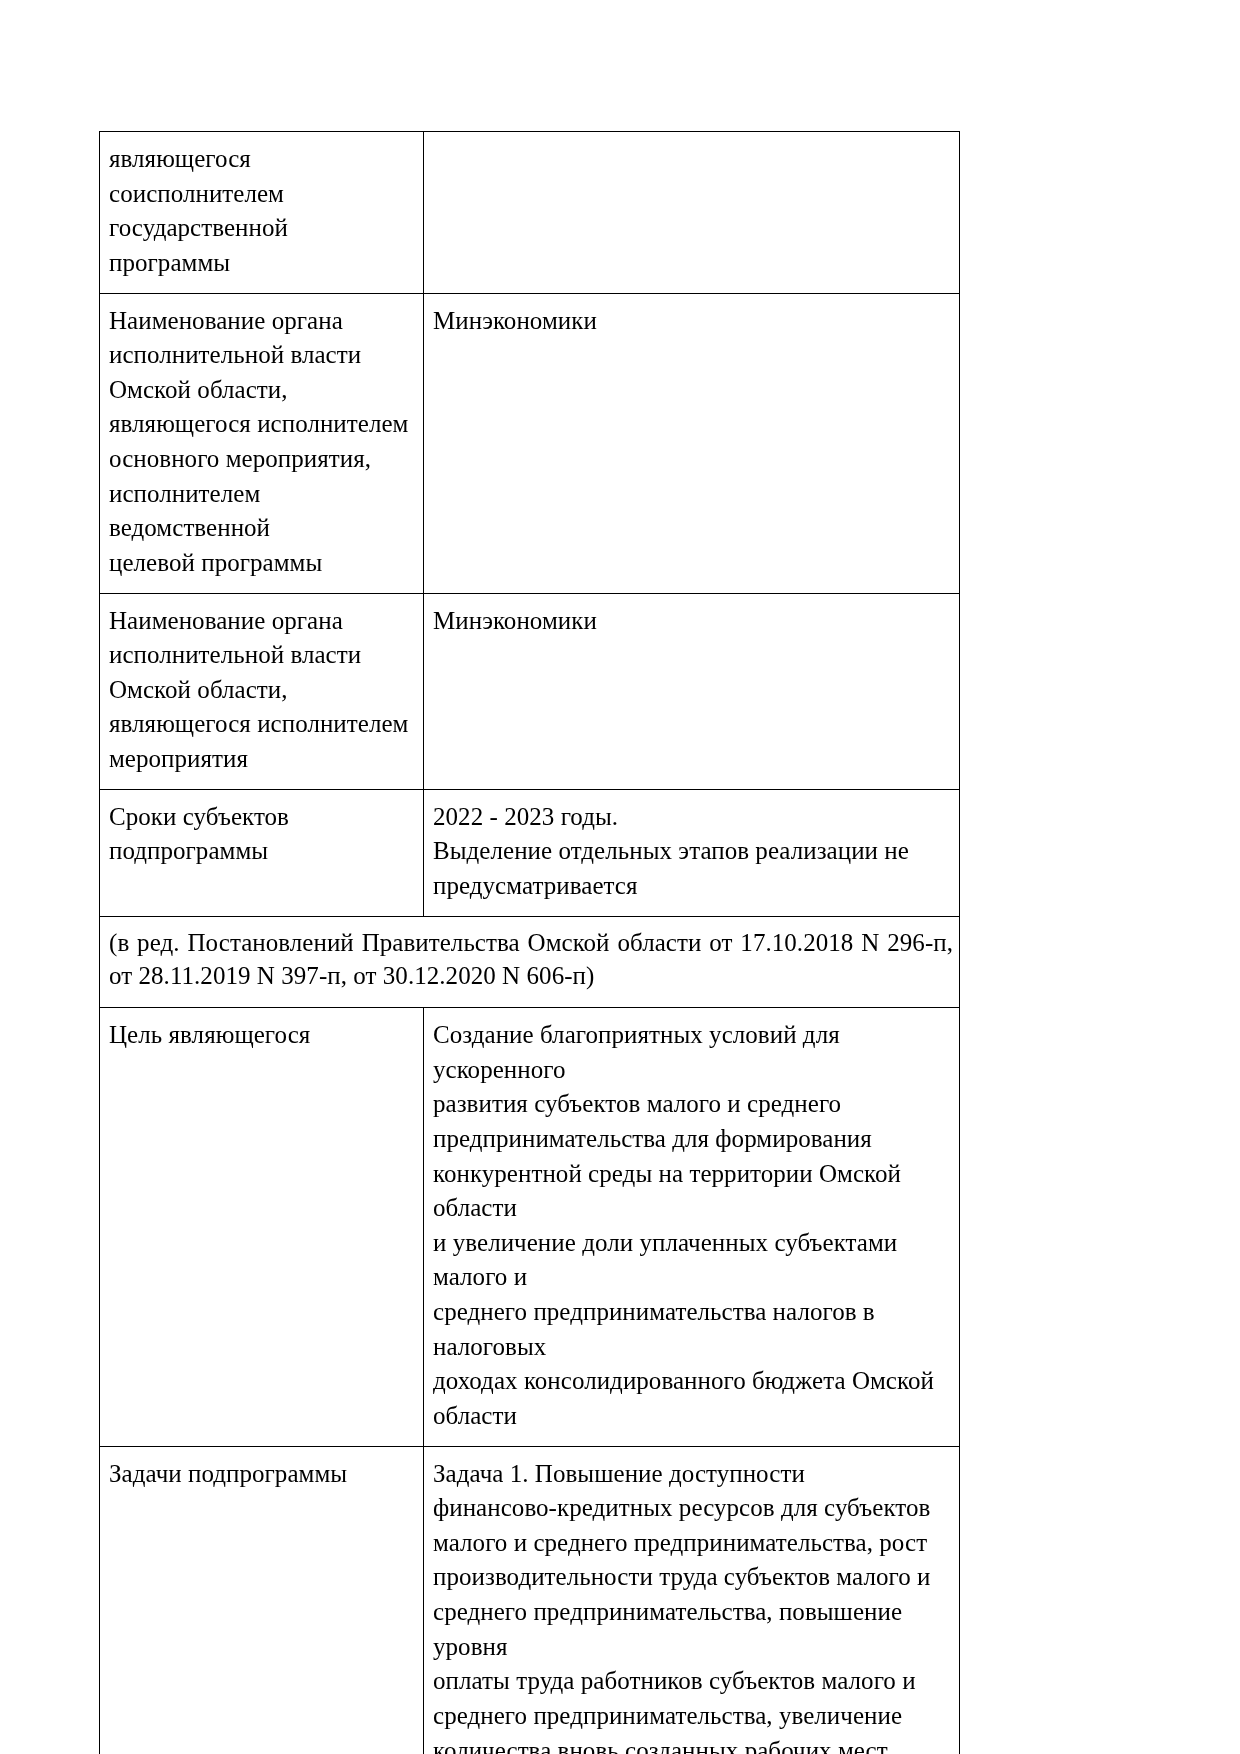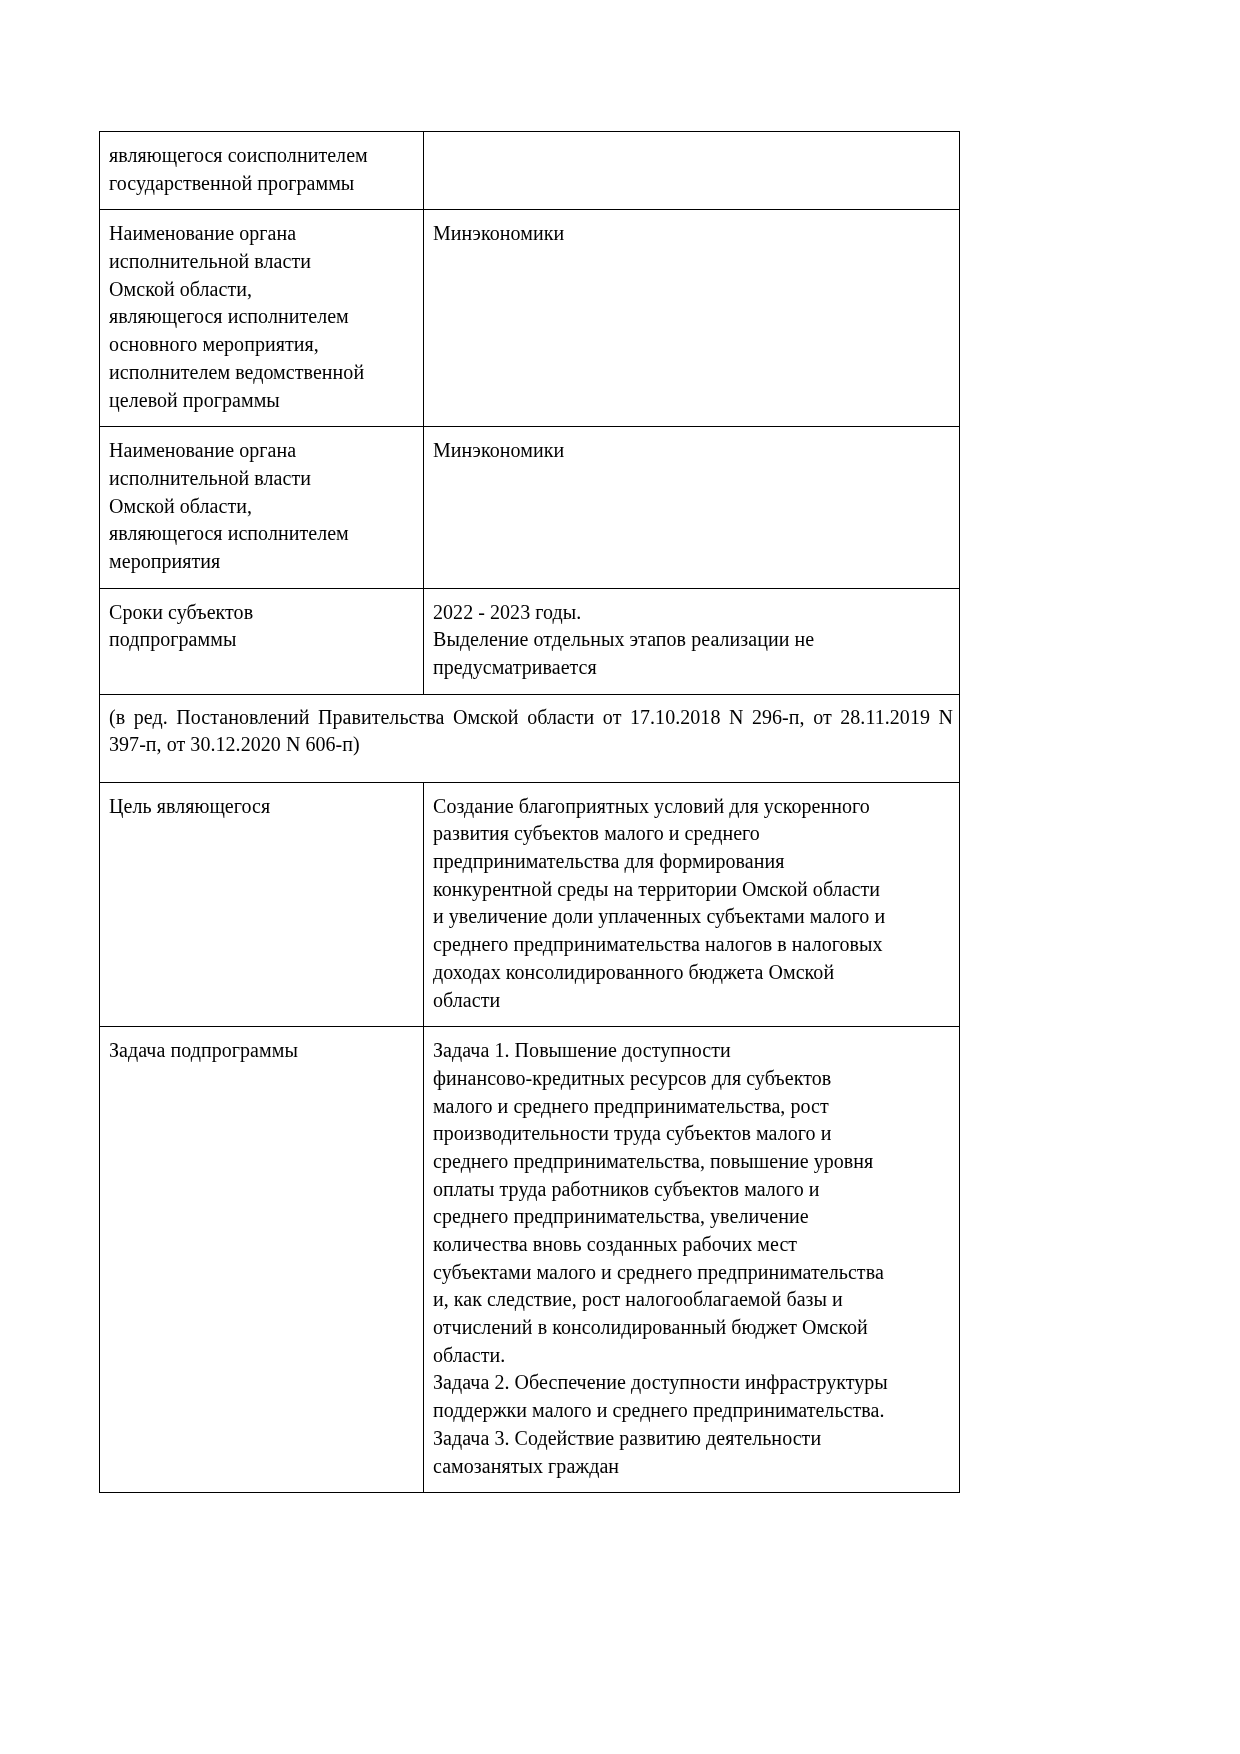--- a/index.html
+++ b/index.html
@@ -25,34 +25,34 @@
   .doc-table {
     width: 824px;
     margin: 0 0 0 99px;
     border-collapse: collapse;
     table-layout: fixed;
   }
   .doc-table td {
     border: 1.3px solid #000000;
     vertical-align: top;
     padding: 10px 8px 12px 9px;
-    font-size: 20px;
+    font-size: 25px;
     line-height: 1.385;
     letter-spacing: 0.05px;
   }
   td.label-cell {
     width: 306px;
   }
   td.value-cell {
     width: 518px;
   }
   td.note-cell {
     text-align: justify;
     text-align-last: left;
-    padding: 9px 6px 24px 9px;
+    padding: 9px 6px 14px 9px;
     line-height: 1.35;
   }
   .cell-text {
     display: block;
     white-space: pre-line;
   }
   .pad-tall-1 { padding-bottom: 28px; }
   .pad-tall-3 { padding-bottom: 40px; }
   .pad-tall-4 { padding-bottom: 6px; }
 </style>
@@ -132,21 +132,21 @@
 и увеличение доли уплаченных субъектами малого и
 среднего предпринимательства налогов в налоговых
 доходах консолидированного бюджета Омской
 области</span>
         </td>
       </tr>
 
 
       <tr>
         <td class="label-cell">
-          <span class="cell-text">Задача подпрограммы</span>
+          <span class="cell-text">Задачи подпрограммы</span>
         </td>
         <td class="value-cell">
           <span class="cell-text">Задача 1. Повышение доступности
 финансово-кредитных ресурсов для субъектов
 малого и среднего предпринимательства, рост
 производительности труда субъектов малого и
 среднего предпринимательства, повышение уровня
 оплаты труда работников субъектов малого и
 среднего предпринимательства, увеличение
 количества вновь созданных рабочих мест

